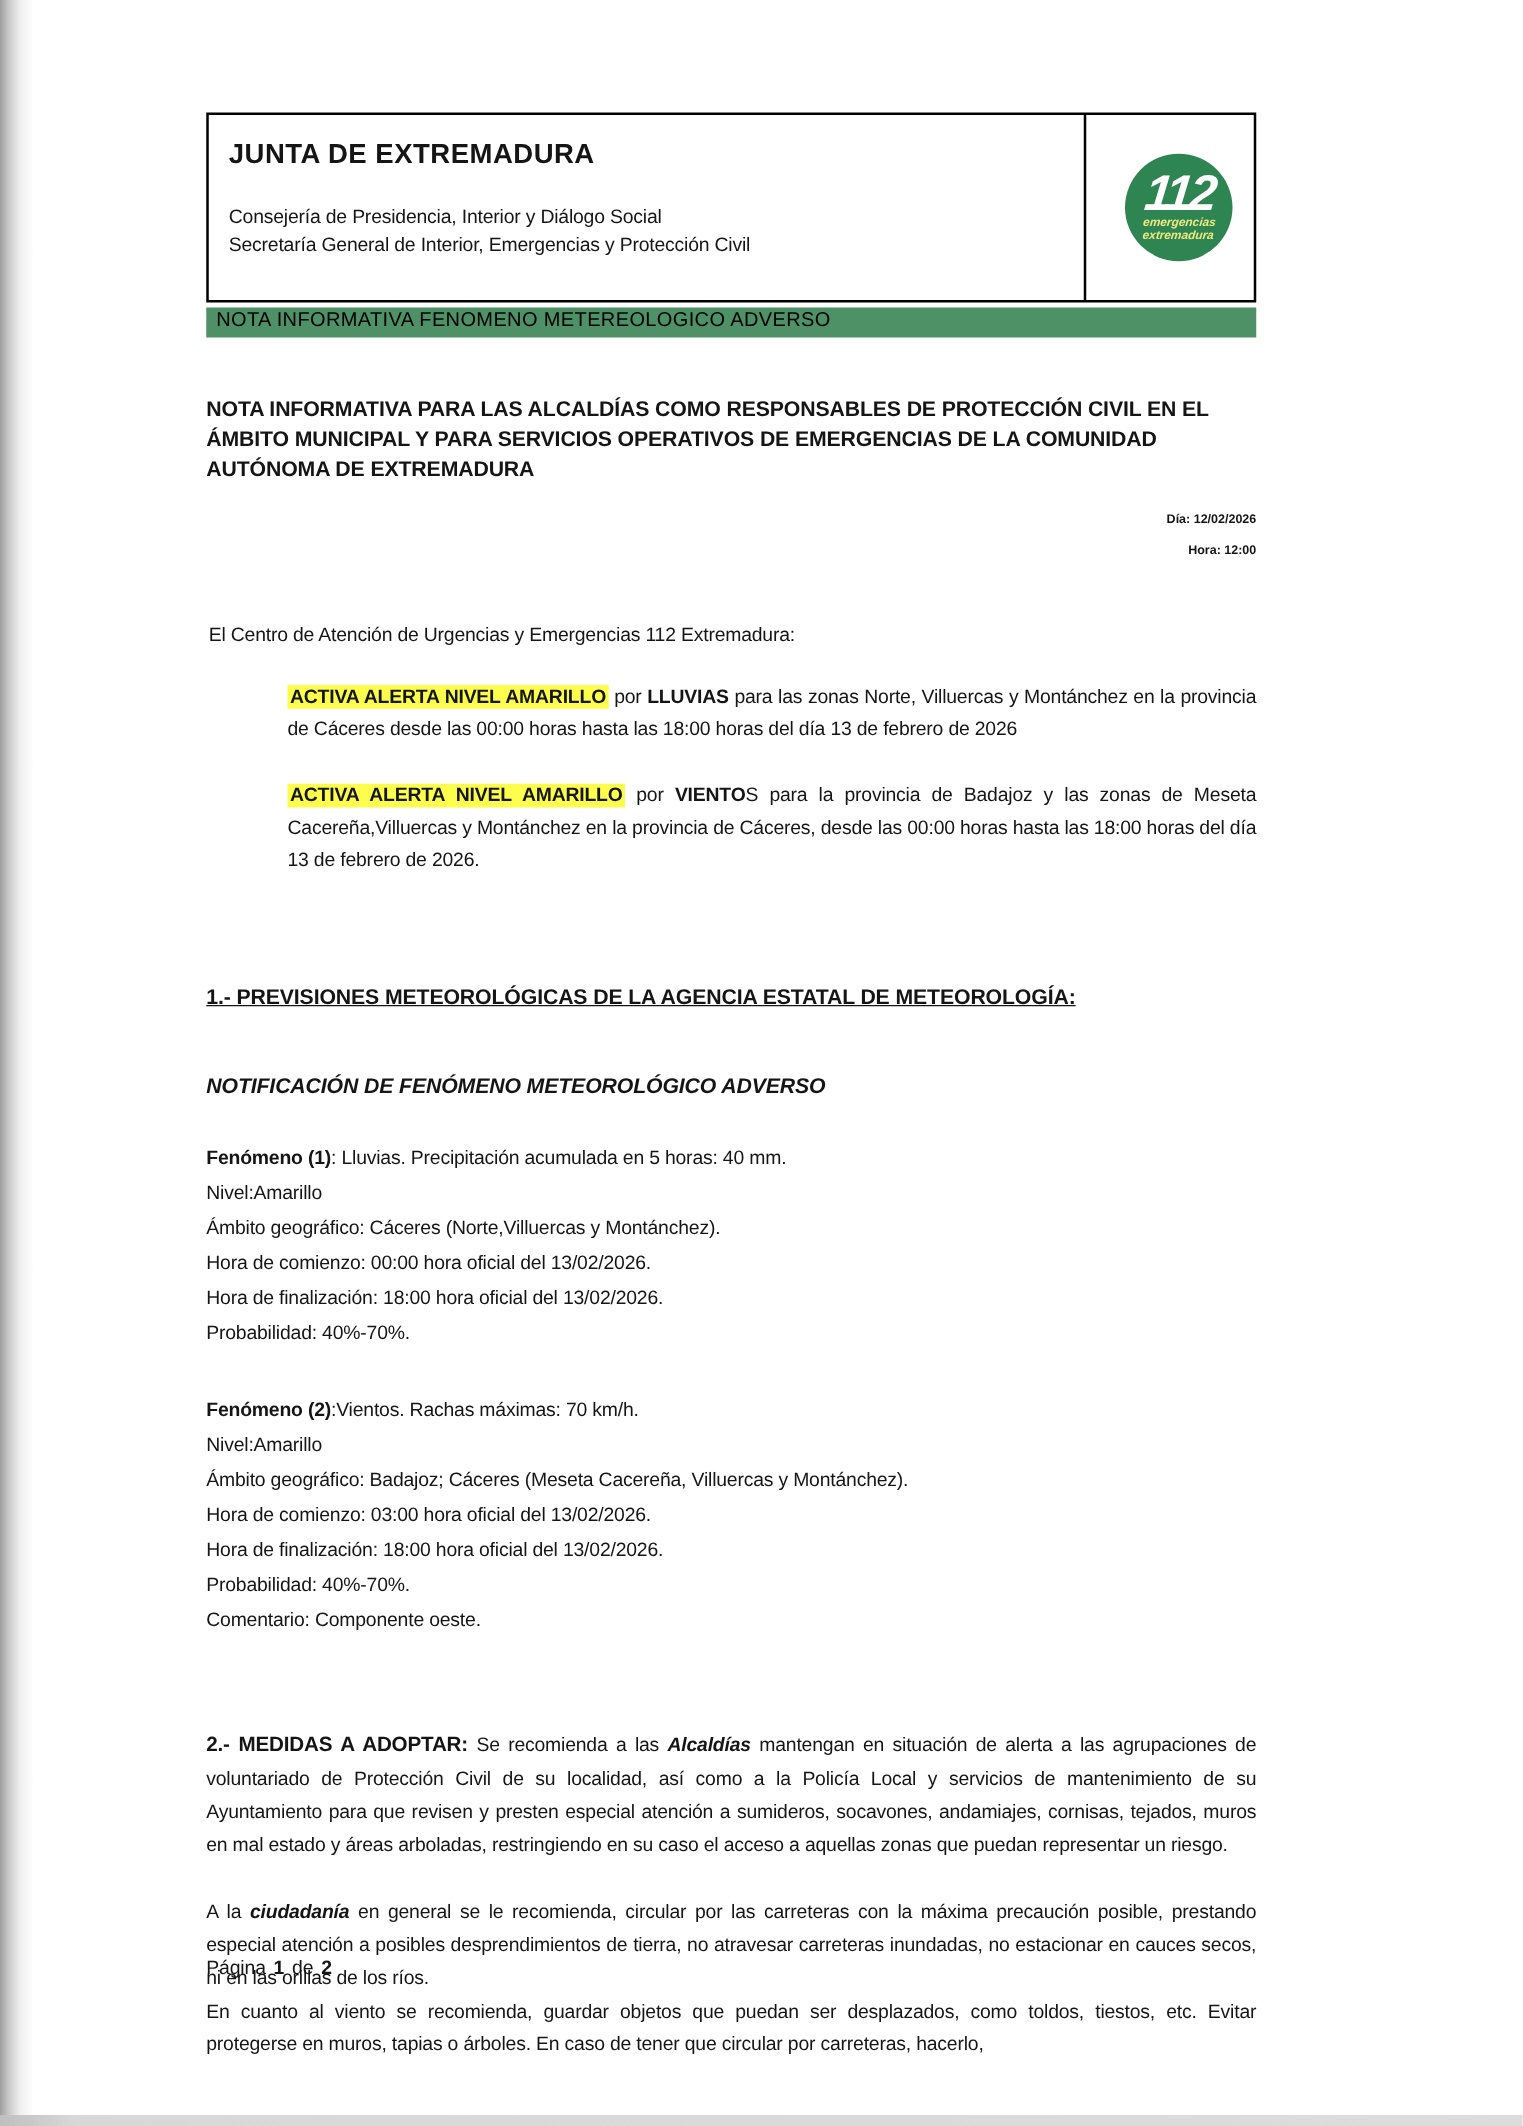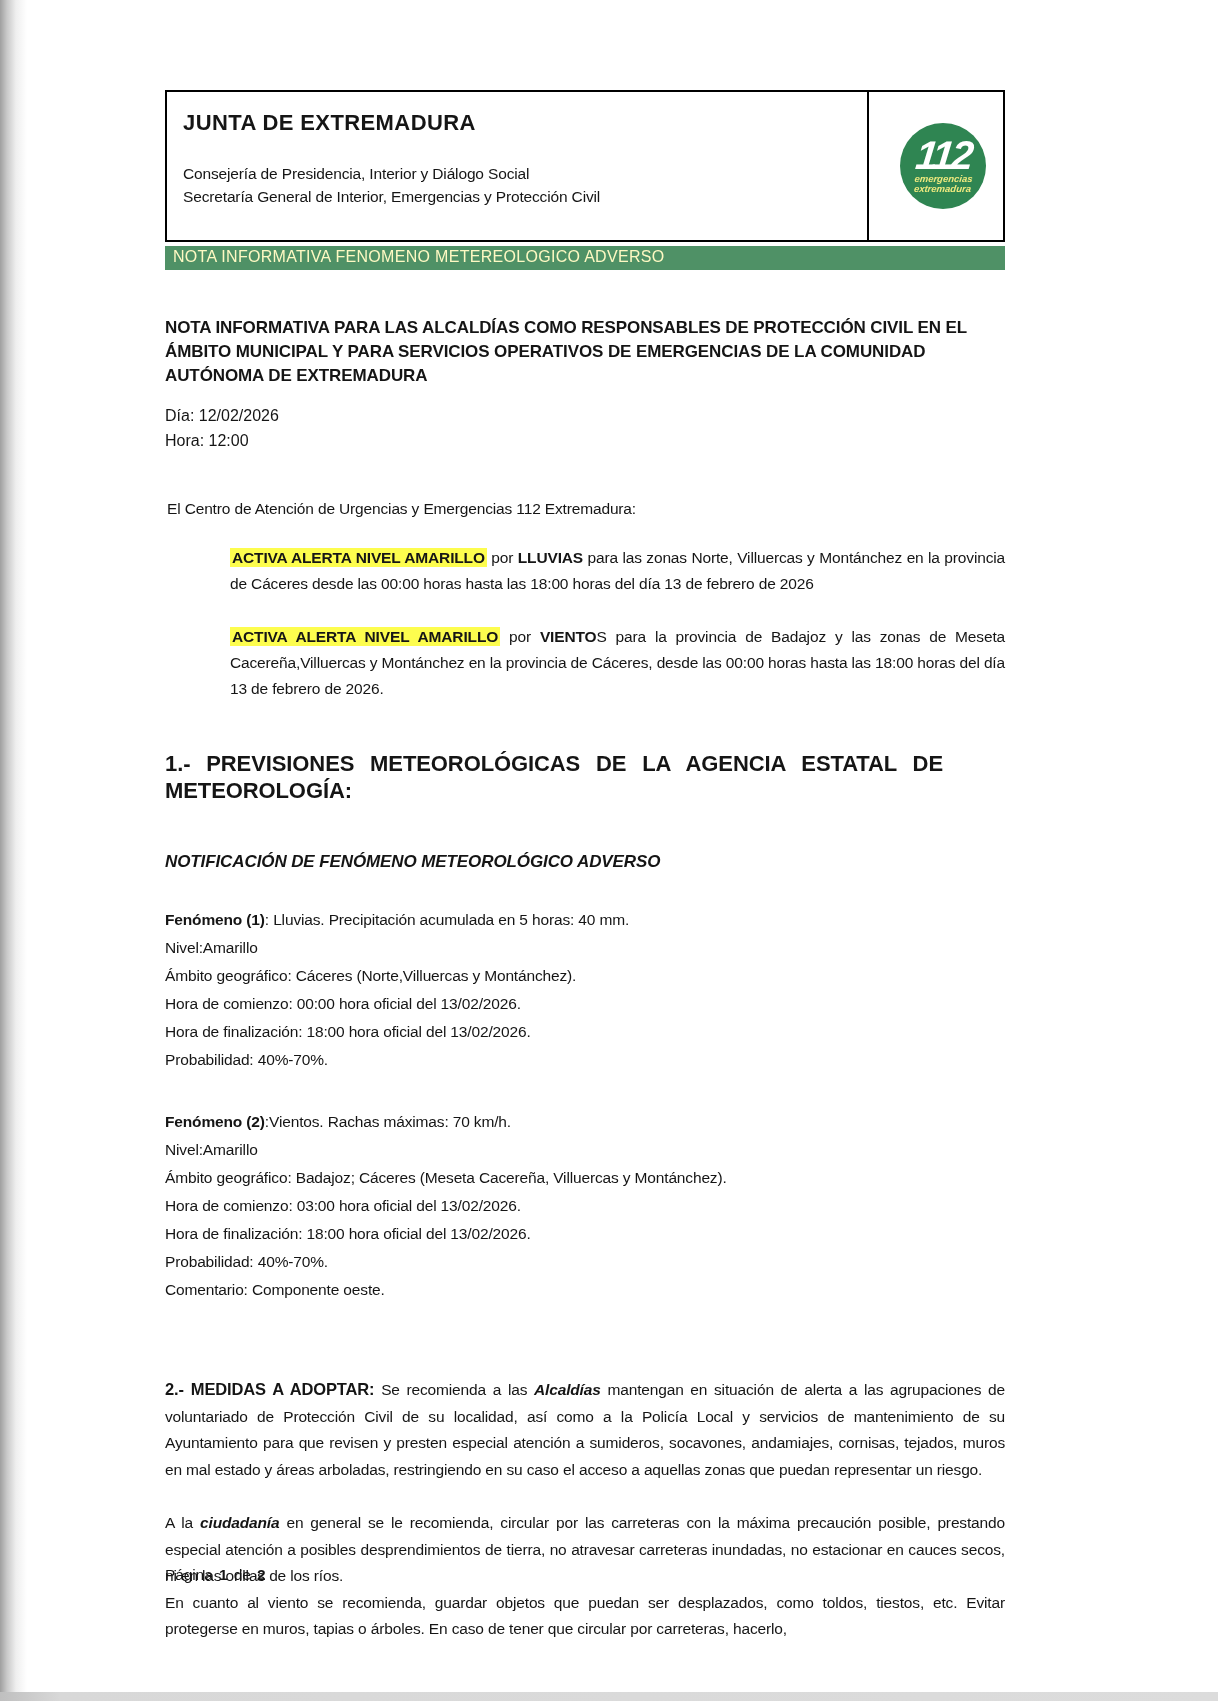--- a/index.html
+++ b/index.html
@@ -38,42 +38,42 @@
   .logo-number{
     color:#ffffff;font-weight:bold;font-size:40px;line-height:34px;
     letter-spacing:-3px;transform:skewX(-6deg);margin-top:-2px;
   }
   .logo-sub{
     color:var(--logo-text-yellow,#eee97e);font-weight:bold;font-size:9.5px;
     line-height:9.5px;text-align:center;margin-top:2px;transform:skewX(-6deg);
   }
   
   .banner{
-    margin-top:4px;background:var(--banner-green,#4f9166);color:#fef9c3;
+    margin-top:4px;background:var(--banner-green,#4f9166);color:#000000;
     font-size:16px;letter-spacing:.3px;padding:2px 8px 4px 8px;
     box-sizing:border-box;
   }
   
   .doc-title{
     margin-top:46px;text-align:left;font-weight:bold;font-size:17px;
     line-height:24px;letter-spacing:-0.1px;
   }
-  .date-block{margin-top:15px;text-align:left;font-size:16px;line-height:25px;}
+  .date-block{margin-top:15px;text-align:right;font-size:10px;line-height:25px;font-weight:bold;}
   .intro{margin:47px 0 0 2px;font-size:15.5px;letter-spacing:-0.15px;}
   p{margin:0;}
   .alert{
     margin:27px 0 0 65px;font-size:15.5px;line-height:26px;
     text-align:justify;letter-spacing:-0.15px;
   }
   .hl{background:var(--highlight-yellow,#fdfd4e);font-weight:bold;padding:1px 2px;}
   .b{font-weight:bold;}
   .bi{font-weight:bold;font-style:italic;}
   .sec1-heading{
-    margin-top:48px;width:778px;font-weight:bold;font-size:22px;
-    line-height:27px;text-align:justify;letter-spacing:-0.1px;
+    margin-top:82px;width:778px;font-weight:bold;font-size:17px;
+    line-height:27px;text-align:justify;letter-spacing:-0.1px;text-decoration:underline;
   }
   .sec1-subheading{
     margin-top:48px;text-align:left;font-weight:bold;font-style:italic;
     font-size:17px;letter-spacing:-0.1px;
   }
   .phenom{margin-top:34px;font-size:15.5px;line-height:28px;letter-spacing:-0.15px;}
   .sec2{margin-top:72px;}
   .para{
     font-size:15.5px;line-height:26.5px;text-align:justify;letter-spacing:-0.15px;
   }

